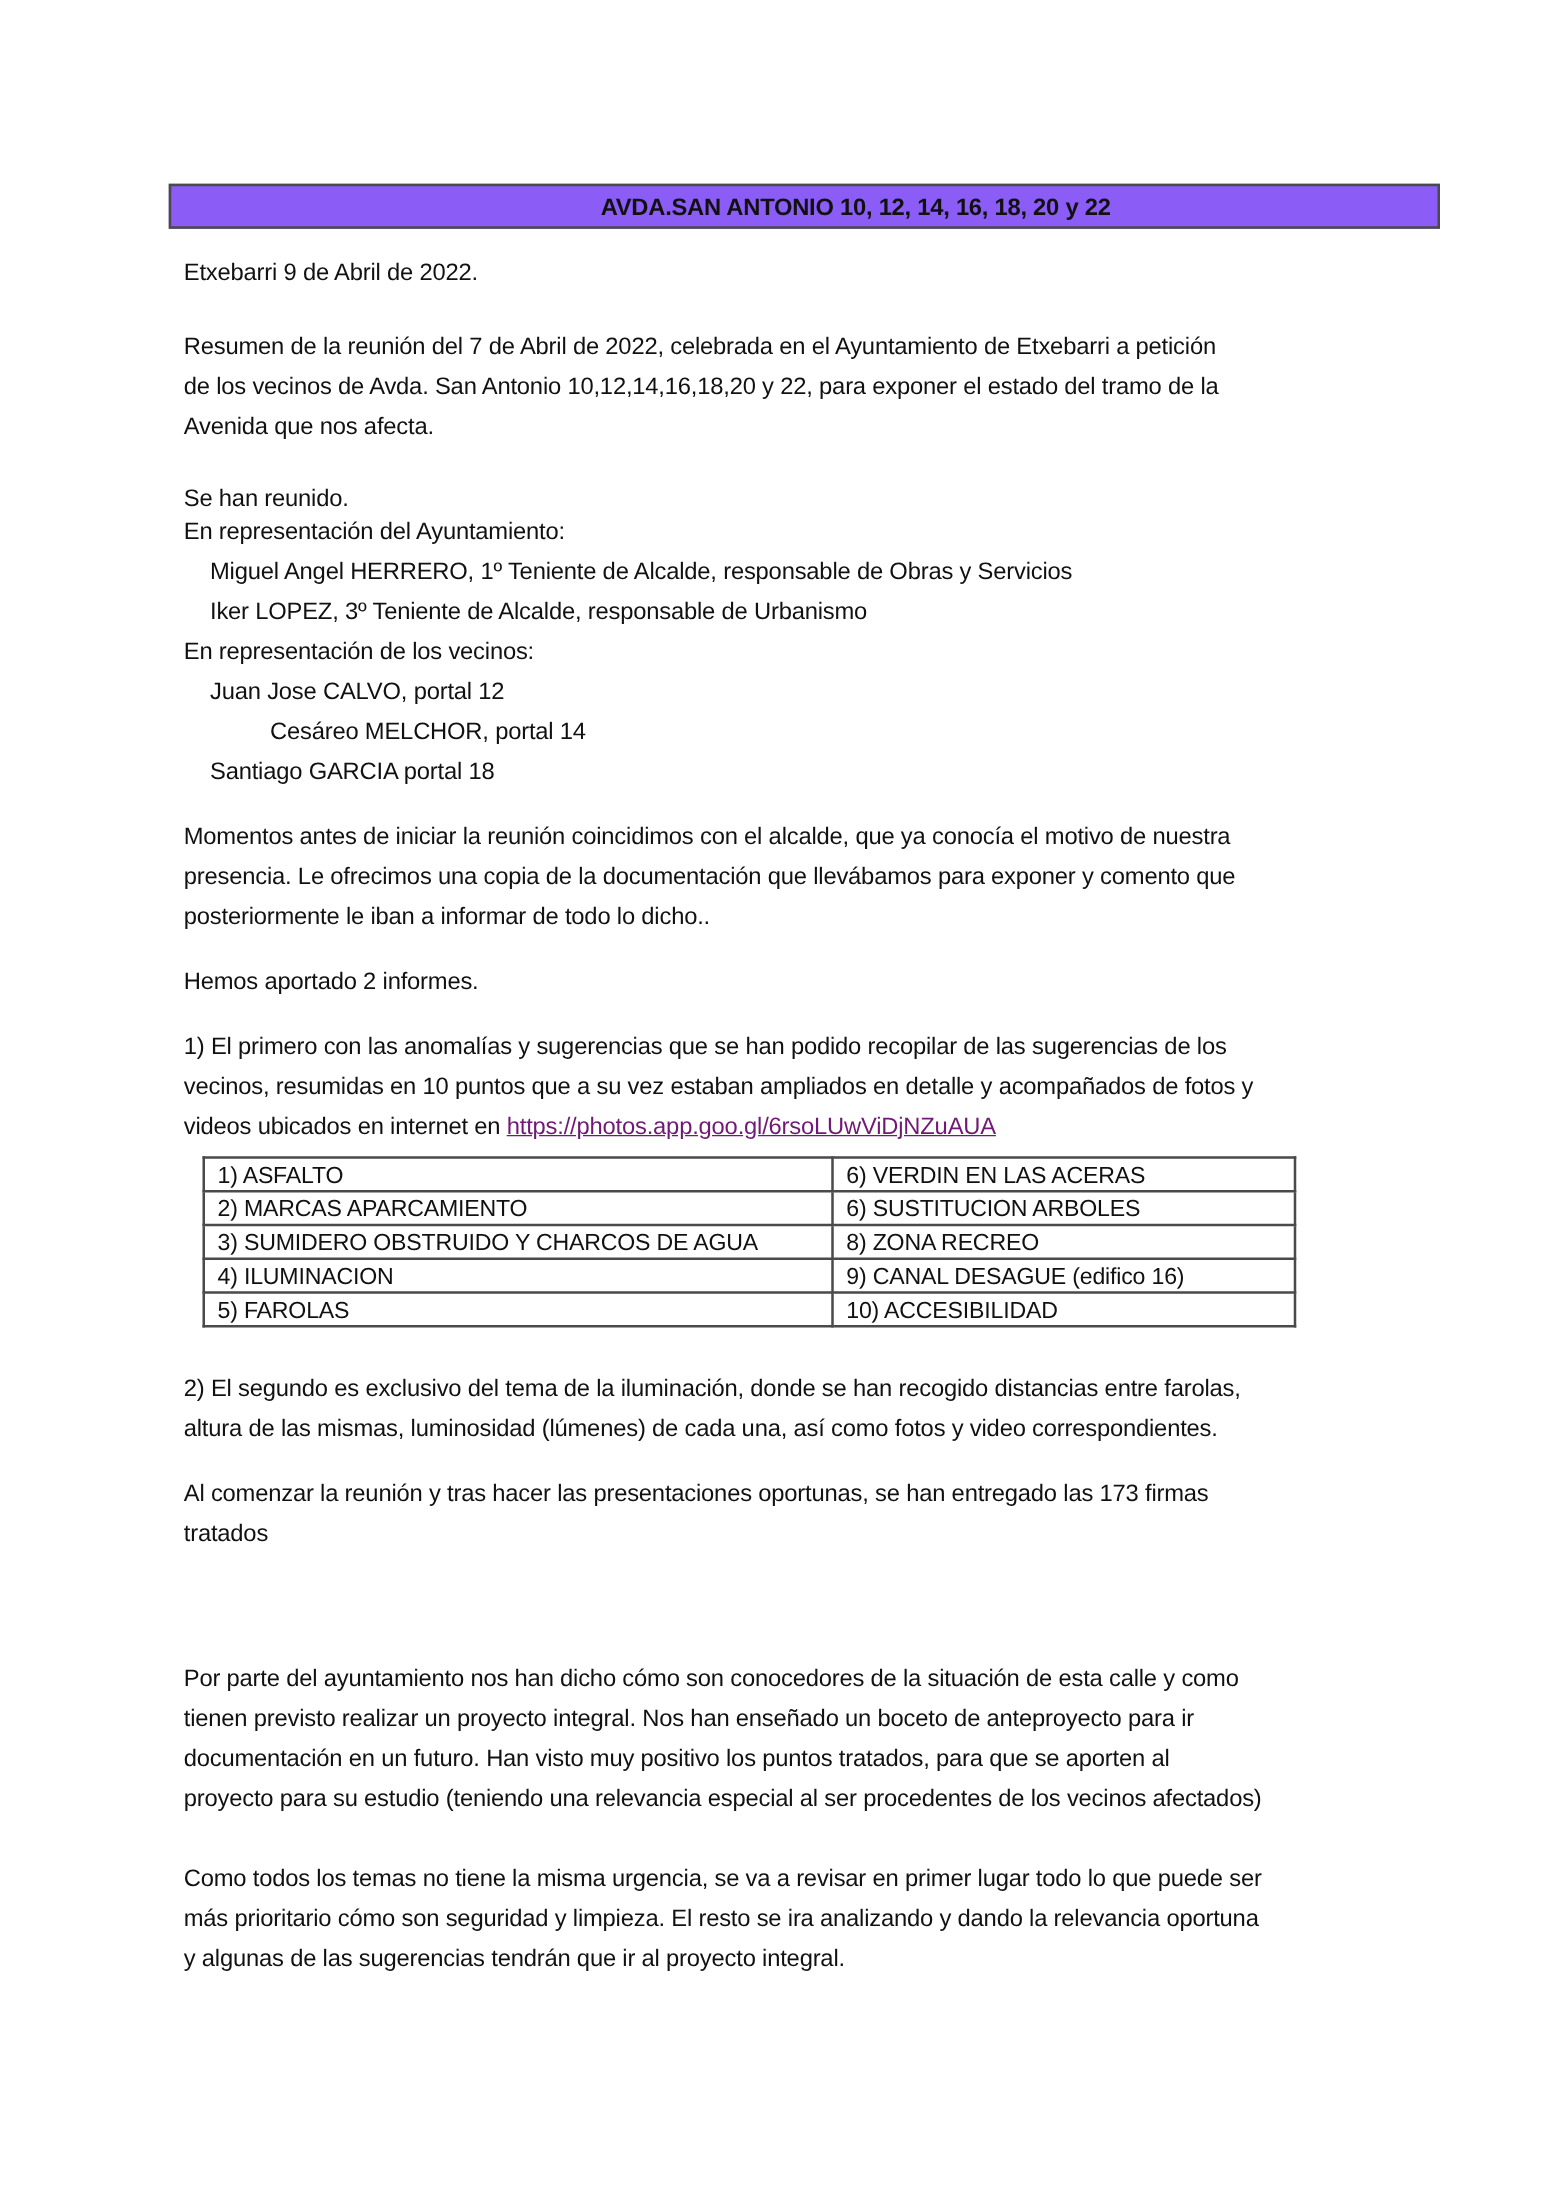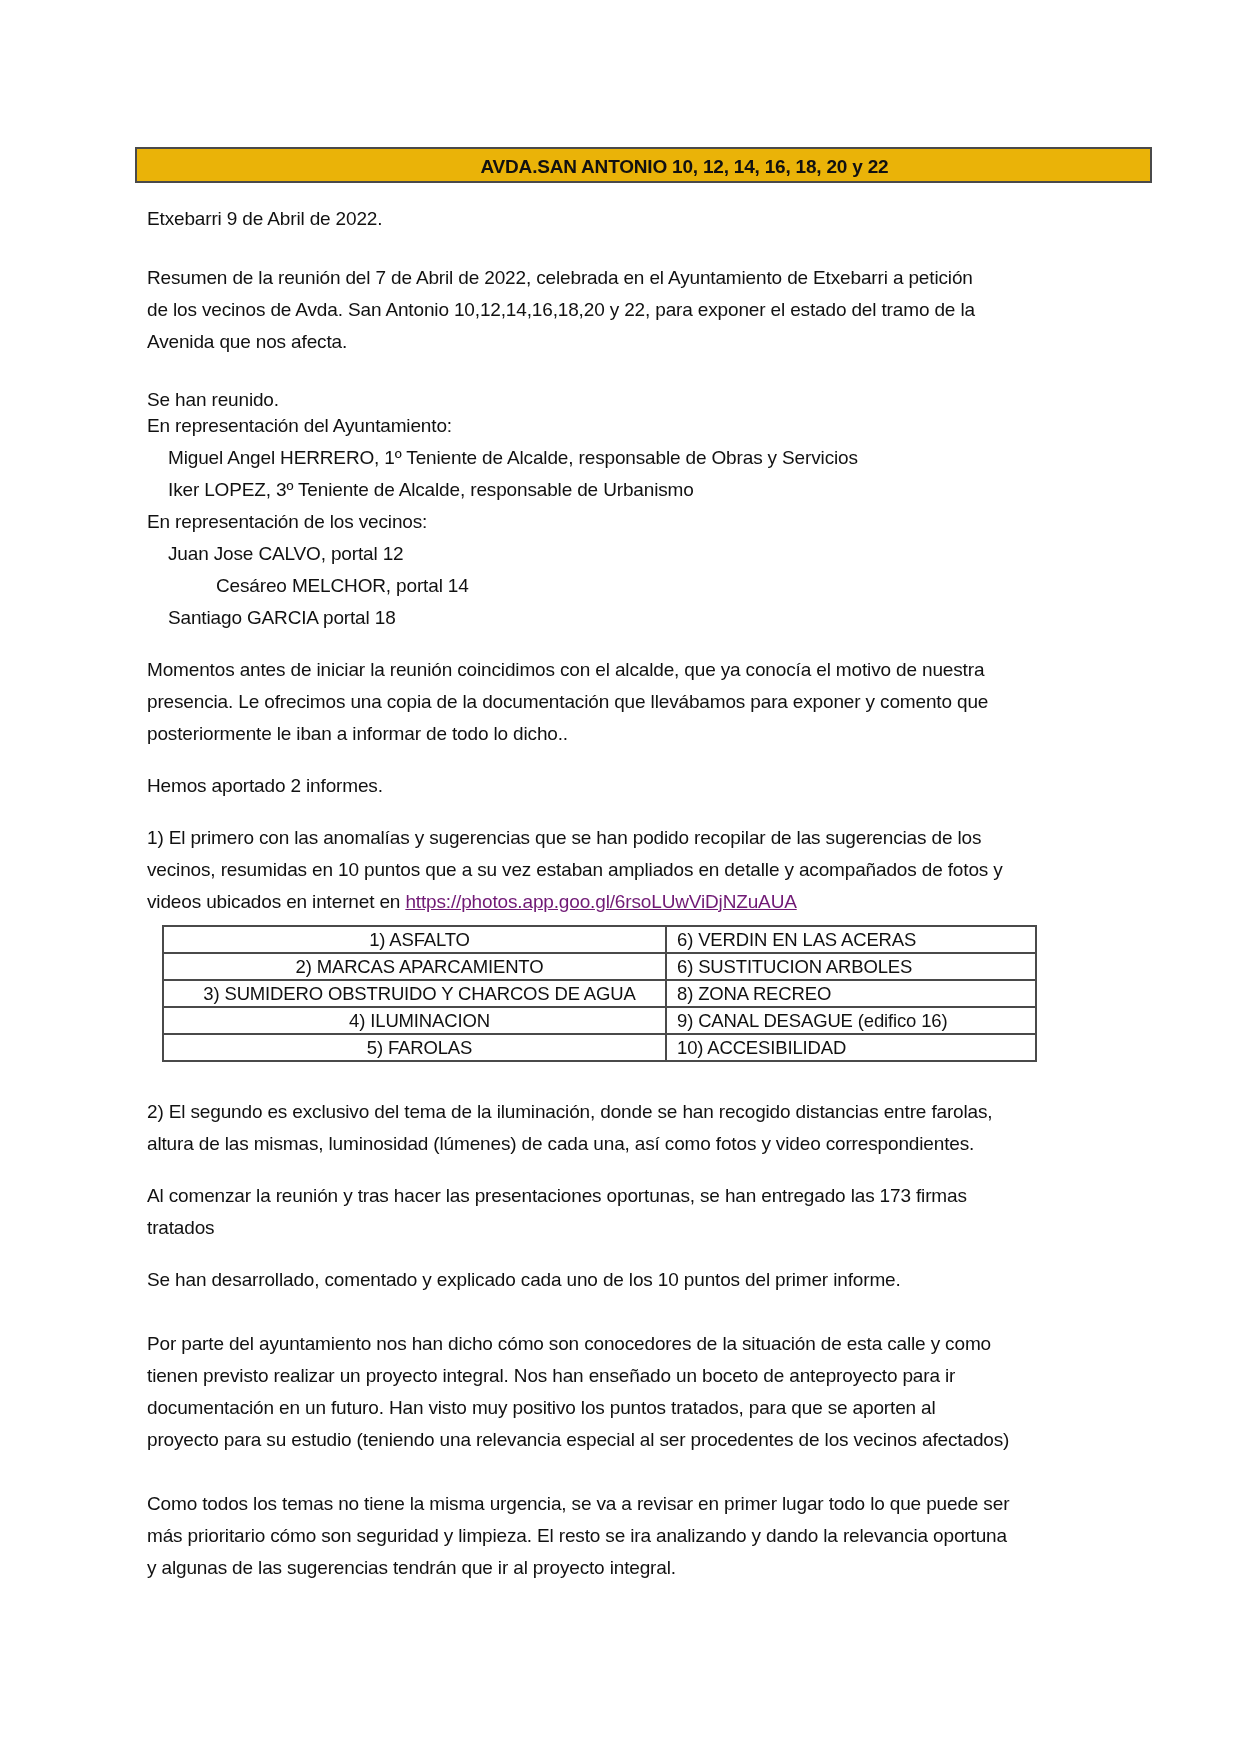--- a/index.html
+++ b/index.html
@@ -21,21 +21,21 @@
       top: 0;
       width: 1240px;
       height: 1754px;
     }
     .title-box {
       position: absolute;
       left: 135px;
       top: 147px;
       width: 1017px;
       height: 36px;
-      background: #eab308;
+      background: #8b5cf6;
       border: 2px solid #4a4a4a;
       border-top-width: 2px;
       border-bottom-width: 2px;
       box-sizing: border-box;
     }
     .title-text {
       position: absolute;
       left: 0;
       right: 0;
       top: 7px;
@@ -73,21 +73,20 @@
     .issues-table td {
       border: 2px solid #4a4a4a;
       height: 25px;
       padding: 0 0 0 10px;
       line-height: 25px;
       white-space: nowrap;
       vertical-align: middle;
     }
     .issues-table td.col-left {
       width: 491px;
-      text-align: center;
     }
   </style>
 </head>
 <body>
 
 <div class="page">
 
   <div class="title-box">
     <div class="title-text">AVDA.SAN ANTONIO 10, 12, 14, 16, 18, 20 y 22</div>
   </div>
@@ -155,21 +154,20 @@
   <div>
     <div class="text" style="top:1096px;">2) El segundo es exclusivo del tema de la iluminación, donde se han recogido distancias entre farolas,</div>
     <div class="text" style="top:1128px;">altura de las mismas, luminosidad (lúmenes)  de cada una,  así como fotos y video correspondientes.</div>
   </div>
 
   <div>
     <div class="text" style="top:1180px;">Al comenzar la reunión y tras hacer las presentaciones oportunas, se han entregado las 173 firmas</div>
     <div class="text" style="top:1212px;">tratados</div>
   </div>
 
-  <div class="text" style="top:1264px;">Se han desarrollado, comentado y explicado cada uno de los 10 puntos del primer informe.</div>
 
   <div>
     <div class="text" style="top:1328px;">Por parte del ayuntamiento nos han dicho  cómo son conocedores de la situación de esta calle y  como</div>
     <div class="text" style="top:1360px;">tienen previsto realizar un proyecto integral. Nos han enseñado un boceto de anteproyecto para ir</div>
     <div class="text" style="top:1392px;">documentación en un futuro. Han visto muy positivo los puntos tratados, para que se aporten al</div>
     <div class="text" style="top:1424px;">proyecto para su estudio (teniendo una relevancia especial al ser procedentes de los vecinos afectados)</div>
   </div>
 
   <div>
     <div class="text" style="top:1488px;">Como todos los temas no tiene la misma urgencia, se va a revisar en primer lugar  todo lo que puede ser</div>

